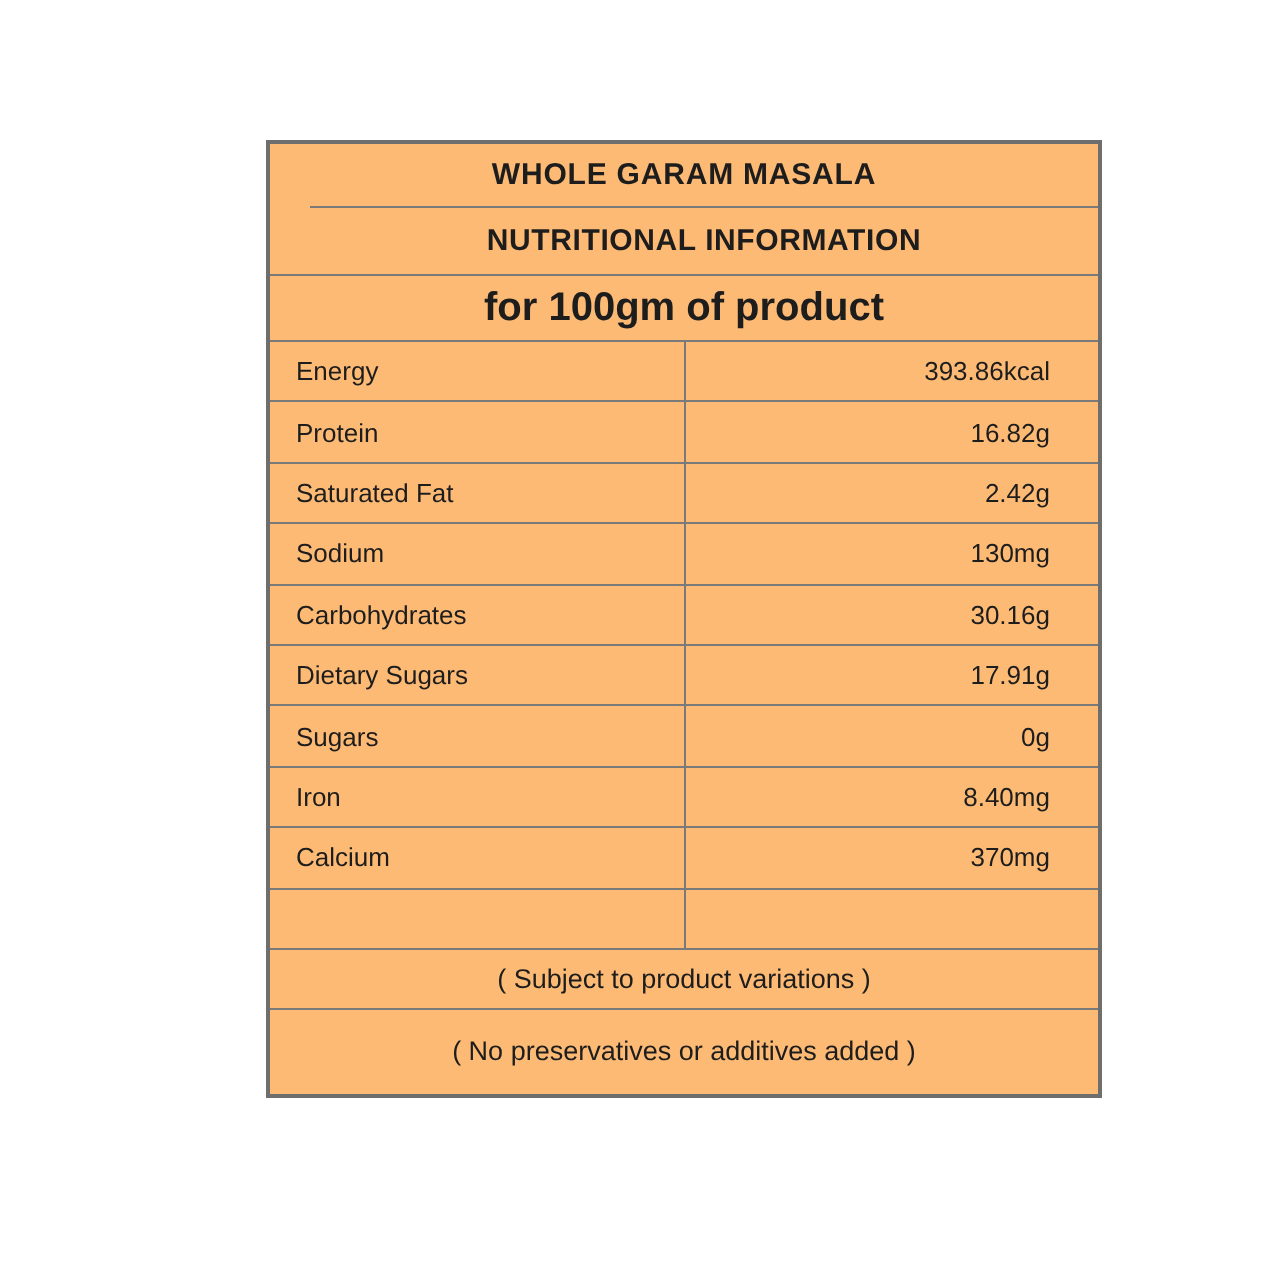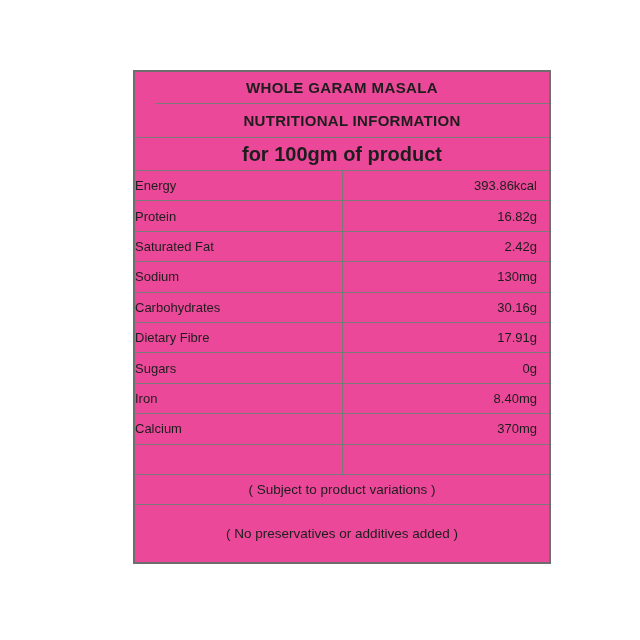--- a/index.html
+++ b/index.html
@@ -14,21 +14,21 @@
     font-family: "Liberation Sans", sans-serif;
     color: #1d1d1d;
   }
   .ntable {
     position: absolute;
     left: 133px;
     top: 70px;
     width: 418px;
     box-sizing: border-box;
     border: 2px solid #6e6e6e;
-    background: #ec4899;
+    background: #fdba74;
   }
   .hrow {
     display: flex;
     align-items: center;
     justify-content: center;
     font-weight: bold;
     text-align: center;
     box-sizing: border-box;
   }
   .hrow.h1 { height: 31px; font-size: 15px; letter-spacing: 0.4px; }
@@ -41,40 +41,40 @@
     border-top: 1px solid #7a7a7a;
     font-size: 13px;
   }
   .cell {
     display: flex;
     align-items: center;
     box-sizing: border-box;
   }
   .cell.label {
     width: 50.3%;
-    padding-left: 0;
+    padding-left: 13px;
     border-right: 1px solid #7a7a7a;
     justify-content: flex-start;
   }
   .cell.value {
     width: 49.7%;
-    padding-right: 12px;
+    padding-right: 24px;
     justify-content: flex-end;
   }
   .frow {
     display: flex;
     align-items: center;
     justify-content: center;
     text-align: center;
     box-sizing: border-box;
     border-top: 1px solid #7a7a7a;
     font-size: 13.5px;
   }
   .frow.f1 { height: 30px; }
-  .frow.f2 { height: 58px; }
+  .frow.f2 { height: 43px; }
 </style>
 </head>
 <body>
 
 <div class="ntable">
   <div class="hrow h1">WHOLE GARAM MASALA</div>
   <div class="hrow h2">NUTRITIONAL INFORMATION</div>
   <div class="hrow h3">for 100gm of product</div>
   <div>
   <div class="drow">
@@ -97,21 +97,21 @@
     <div class="cell label">Sodium</div>
     <div class="cell value">130mg</div>
   </div>
 
   <div class="drow">
     <div class="cell label">Carbohydrates</div>
     <div class="cell value">30.16g</div>
   </div>
 
   <div class="drow">
-    <div class="cell label">Dietary Fibre</div>
+    <div class="cell label">Dietary Sugars</div>
     <div class="cell value">17.91g</div>
   </div>
 
   <div class="drow">
     <div class="cell label">Sugars</div>
     <div class="cell value">0g</div>
   </div>
 
   <div class="drow">
     <div class="cell label">Iron</div>

